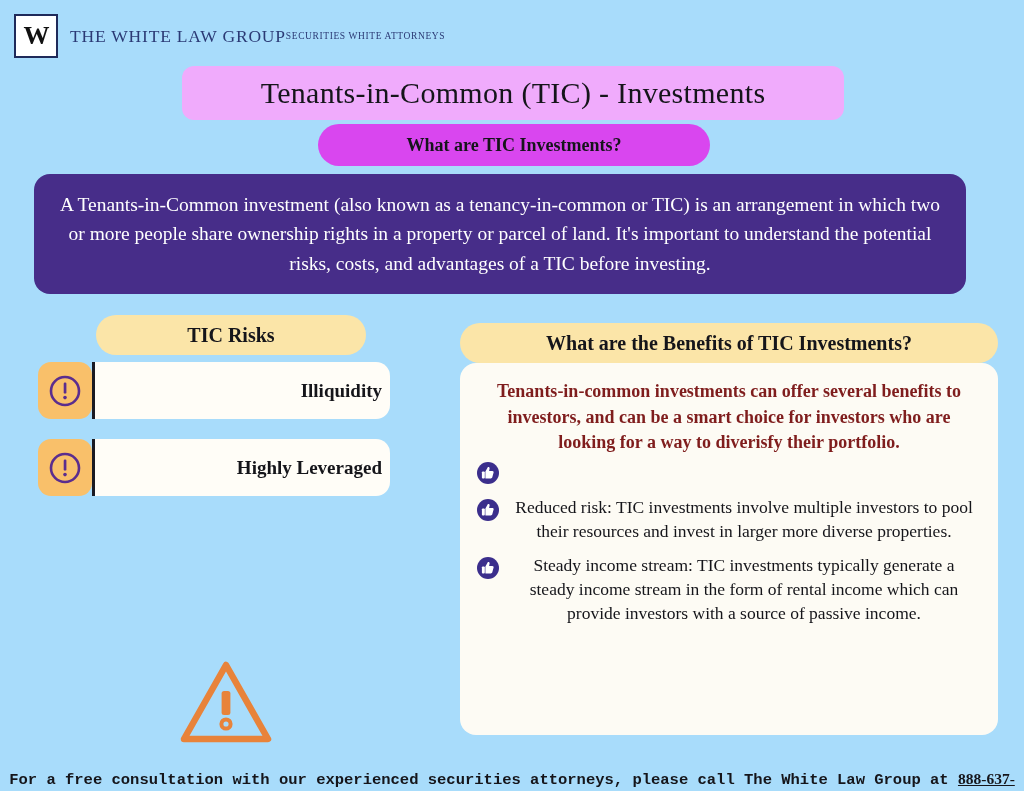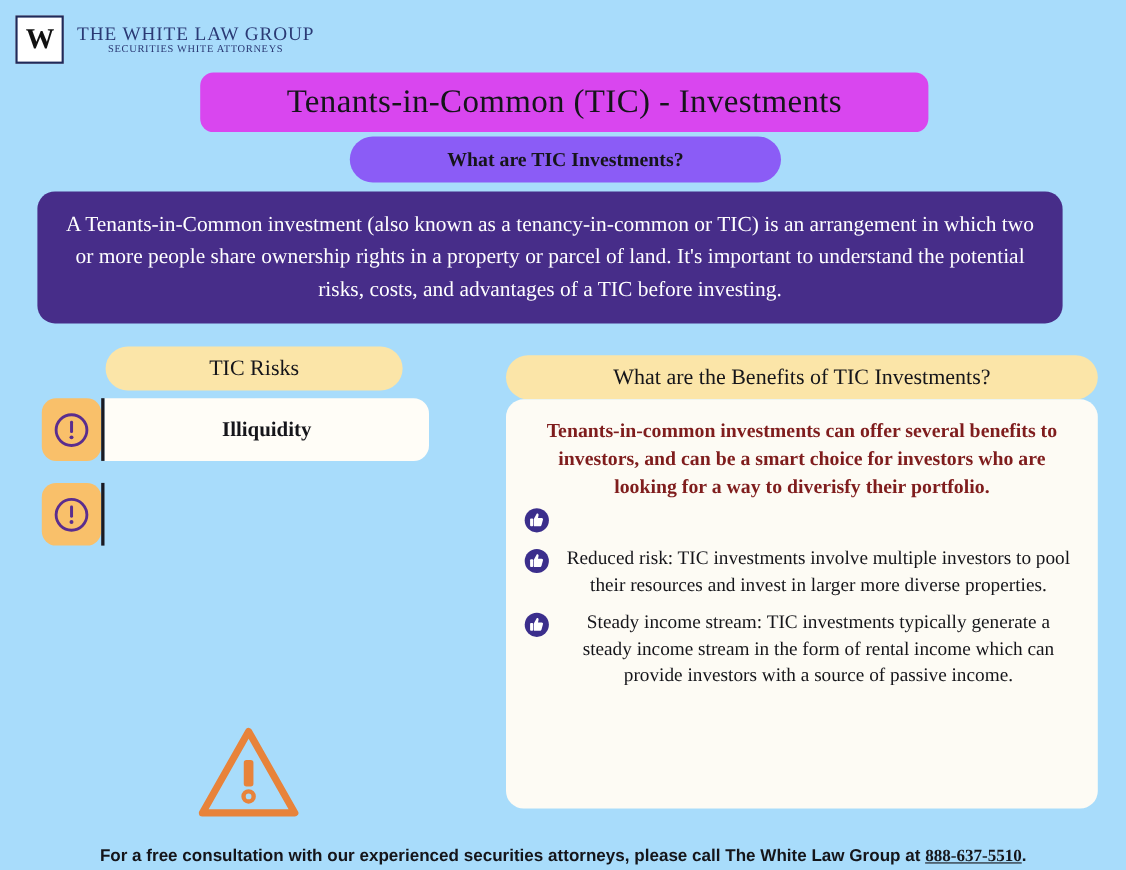--- a/index.html
+++ b/index.html
@@ -37,21 +37,20 @@
   .logo-mark {
     font-family: "Liberation Serif", serif;
     font-weight: bold;
     font-size: 26px;
     color: #111111;
     line-height: 1;
     letter-spacing: -1px;
   }
   .brand-text {
     display: flex;
-    flex-direction: column;
     align-items: center;
     line-height: 1.05;
   }
   .brand-name {
     font-family: "Liberation Serif", serif;
     font-size: 17.5px;
     color: #2B3A75;
     letter-spacing: 0.8px;
   }
   .brand-sub {
@@ -62,40 +61,40 @@
     margin-top: 1px;
   }
 
   
   .title-bar {
     position: absolute;
     left: 182px;
     top: 66px;
     width: 662px;
     height: 54px;
-    background: #d946ef;
+    background: #f0abfc;
     border-radius: 12px;
     display: flex;
     align-items: center;
     justify-content: center;
   }
   .title-bar .txt {
     font-family: "Liberation Serif", serif;
     font-size: 30px;
     color: #15151A;
     letter-spacing: 0.3px;
   }
 
   .subtitle-pill {
     position: absolute;
     left: 318px;
     top: 124px;
     width: 392px;
     height: 42px;
-    background: #8b5cf6;
+    background: #d946ef;
     border-radius: 21px;
     display: flex;
     align-items: center;
     justify-content: center;
   }
   .subtitle-pill .txt {
     font-family: "Liberation Serif", serif;
     font-weight: bold;
     font-size: 18px;
     color: #15151A;
@@ -130,20 +129,21 @@
     background: #FBE5A8;
     border-radius: 20px;
     display: flex;
     align-items: center;
     justify-content: center;
   }
   .section-pill .txt {
     font-family: "Liberation Serif", serif;
     font-size: 20px;
     color: #15151A;
+    font-weight: bold;
   }
   #risks-heading {
     left: 96px;
     top: 315px;
     width: 270px;
     height: 40px;
   }
   #benefits-heading {
     left: 460px;
     top: 323px;
@@ -181,21 +181,21 @@
     background: #1A1A22;
     flex: 0 0 auto;
     z-index: 3;
   }
   .risk-card {
     flex: 1 1 auto;
     background: #FFFDF7;
     border-radius: 0 14px 14px 0;
     display: flex;
     align-items: center;
-    justify-content: center;
+    justify-content: flex-end;
     padding: 0 8px;
     box-sizing: border-box;
   }
   .risk-card .txt {
     font-family: "Liberation Serif", serif;
     font-weight: bold;
     font-size: 19px;
     color: #15151A;
     text-align: center;
   }
@@ -255,21 +255,21 @@
 
   
   .footer {
     position: absolute;
     left: 0;
     top: 770px;
     width: 1024px;
     text-align: center;
   }
   .footer .txt {
-    font-family: Liberation Sans, sans-serif;
+    font-family: Liberation Mono, monospace;
     font-weight: bold;
     font-size: 15.5px;
     color: #15151A;
   }
   .footer .phone {
     font-family: "Liberation Serif", serif;
     font-weight: bold;
     font-size: 15.5px;
     color: #15151A;
     text-decoration: underline;
@@ -327,20 +327,23 @@
 
   <div class="risk-row">
     <div class="risk-icon-box">
       <svg width="34" height="34" viewBox="0 0 34 34" aria-hidden="true">
         <circle cx="17" cy="17" r="14" fill="none" stroke="#5B2D8E" stroke-width="2.6"></circle>
         <rect x="15.7" y="8.6" width="2.7" height="11" rx="1.2" fill="#5B2D8E"></rect>
         <circle cx="17" cy="23.6" r="1.8" fill="#5B2D8E"></circle>
       </svg>
     </div>
     <div class="risk-divider"></div>
+    <div class="risk-card">
+      <span class="txt">Highly Leveraged</span>
+    </div>
   </div>
 
 
 </div>
 
 <div class="warning-triangle">
   <svg width="96" height="96" viewBox="0 0 96 96" aria-hidden="true">
     <path d="M48 10 L90 84 L6 84 Z" fill="none" stroke="#E8833A" stroke-width="6.5" stroke-linejoin="round"></path>
     <rect x="43.6" y="36" width="8.8" height="24" rx="2.5" fill="#E8833A"></rect>
     <circle cx="48" cy="69" r="4.6" fill="none" stroke="#E8833A" stroke-width="4"></circle>

